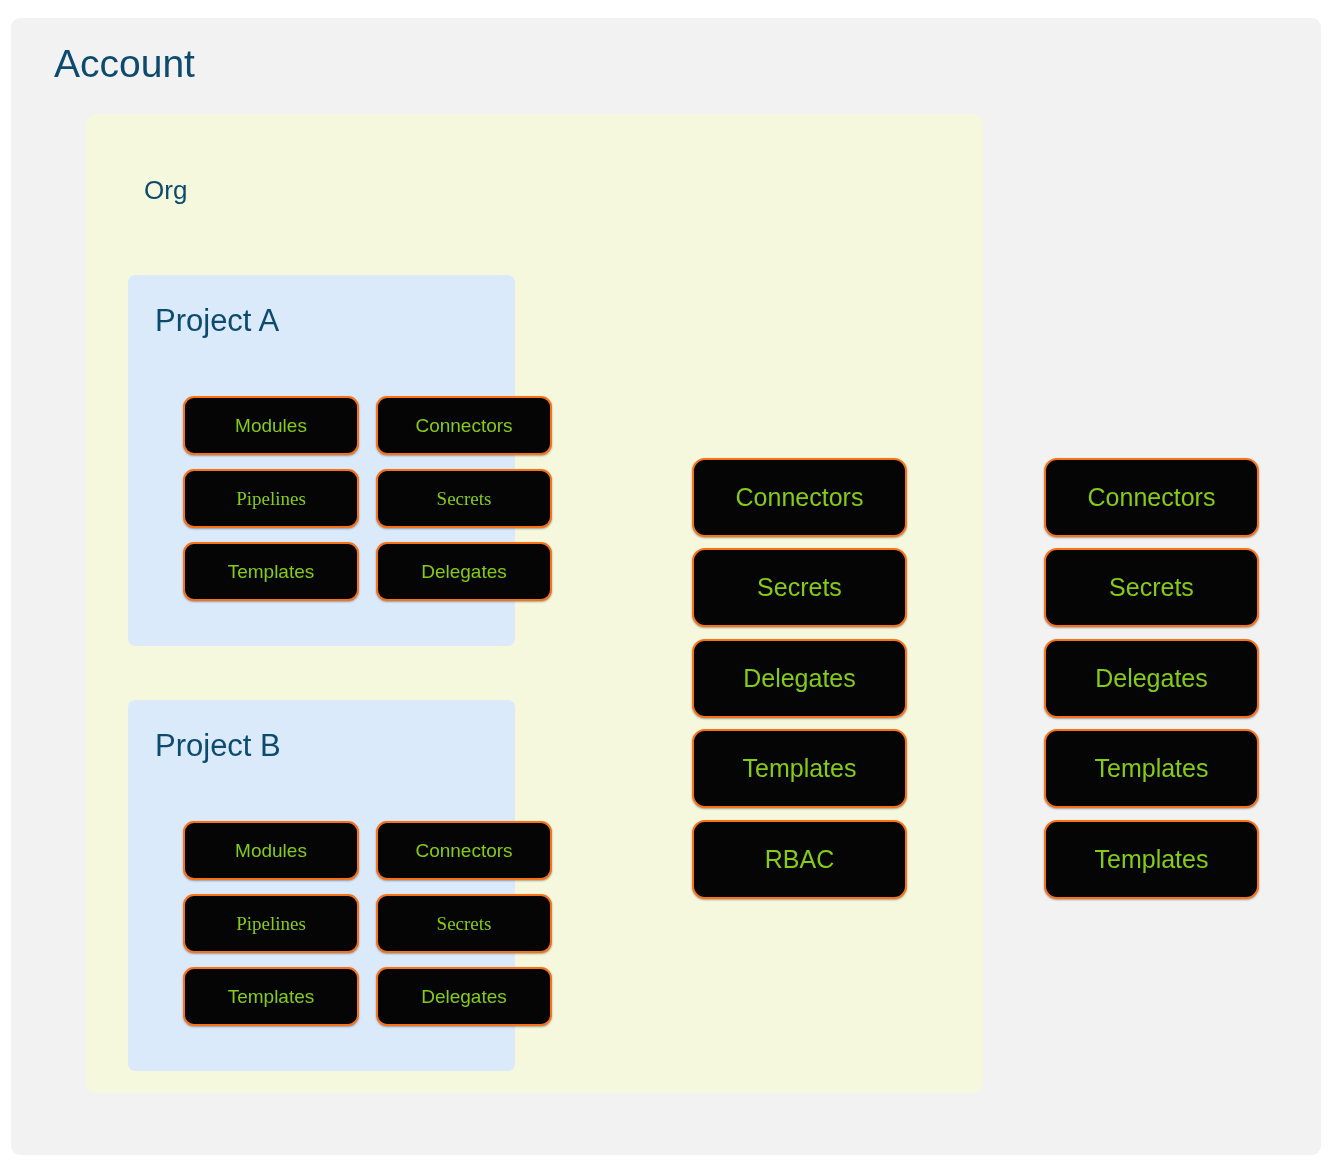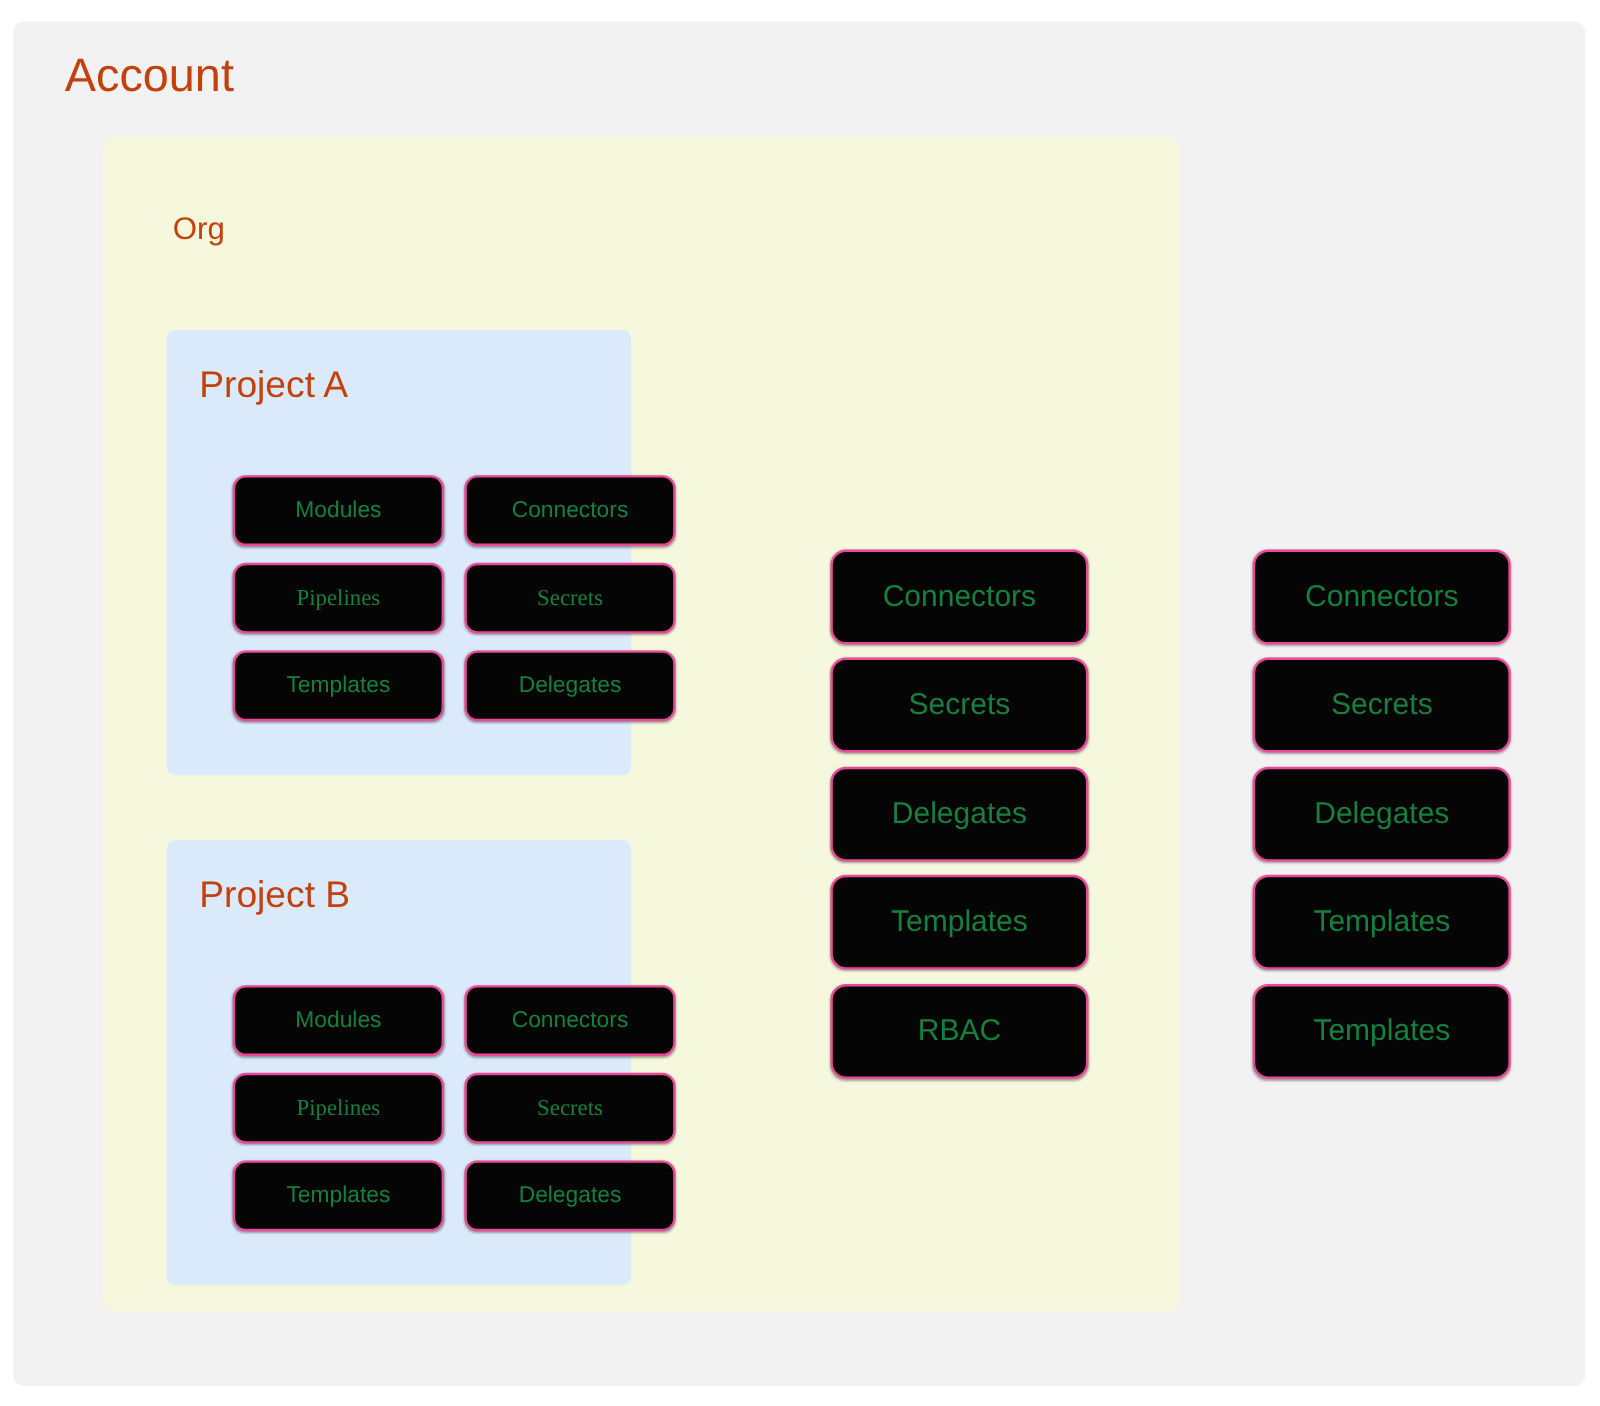--- a/index.html
+++ b/index.html
@@ -39,35 +39,35 @@
   .scope-org {
     left: 75px;
     top: 96px;
     width: 897px;
     height: 979px;
     background: #f5f8dd;
     border-radius: 11px;
   }
 
   .scope-project {
-    left: 53px;
+    left: 42px;
     width: 387px;
     height: 371px;
     background: #dbeafb;
     border-radius: 7px;
     padding-left: 39px;
   }
 
   .scope-project.proj-a { top: 161px; }
   .scope-project.proj-b { top: 586px; }
 
   
   .scope-title {
     position: absolute;
-    color: #c2410c;
+    color: #0c4a6e;
     white-space: nowrap;
     line-height: 1;
     text-align: center;
   }
 
   .title-account {
     left: 43px;
     top: 26px;
     font-size: 39px;
     font-weight: 400;
@@ -85,22 +85,22 @@
     top: 30px;
     font-size: 31px;
     font-weight: 400;
   }
 
   
   .node {
     position: absolute;
     box-sizing: border-box;
     background: #050505;
-    color: #15803d;
-    border: 2px solid #ec4899;
+    color: #84cc16;
+    border: 2px solid #f97316;
     border-radius: 12px;
     display: flex;
     align-items: center;
     justify-content: center;
     text-align: center;
     white-space: nowrap;
     box-shadow: 0 1px 2px rgba(0,0,0,0.35);
     user-select: none;
   }
 

